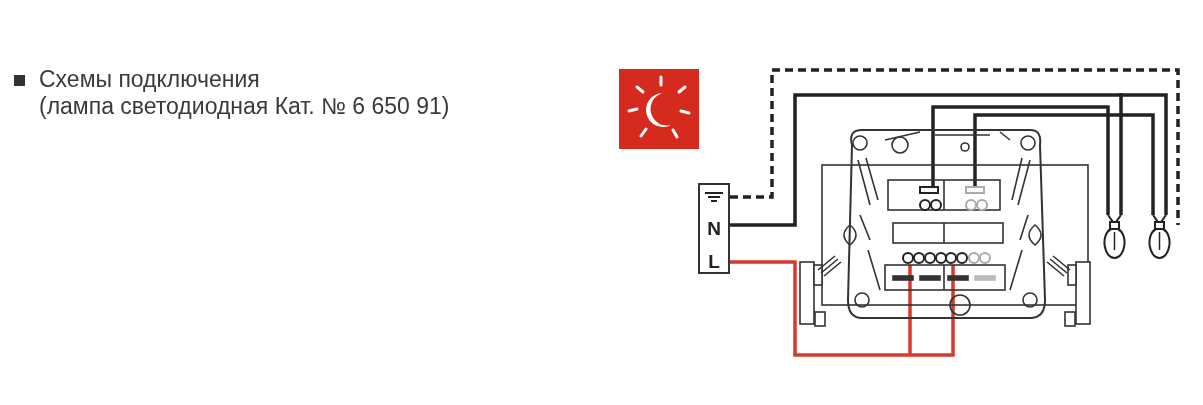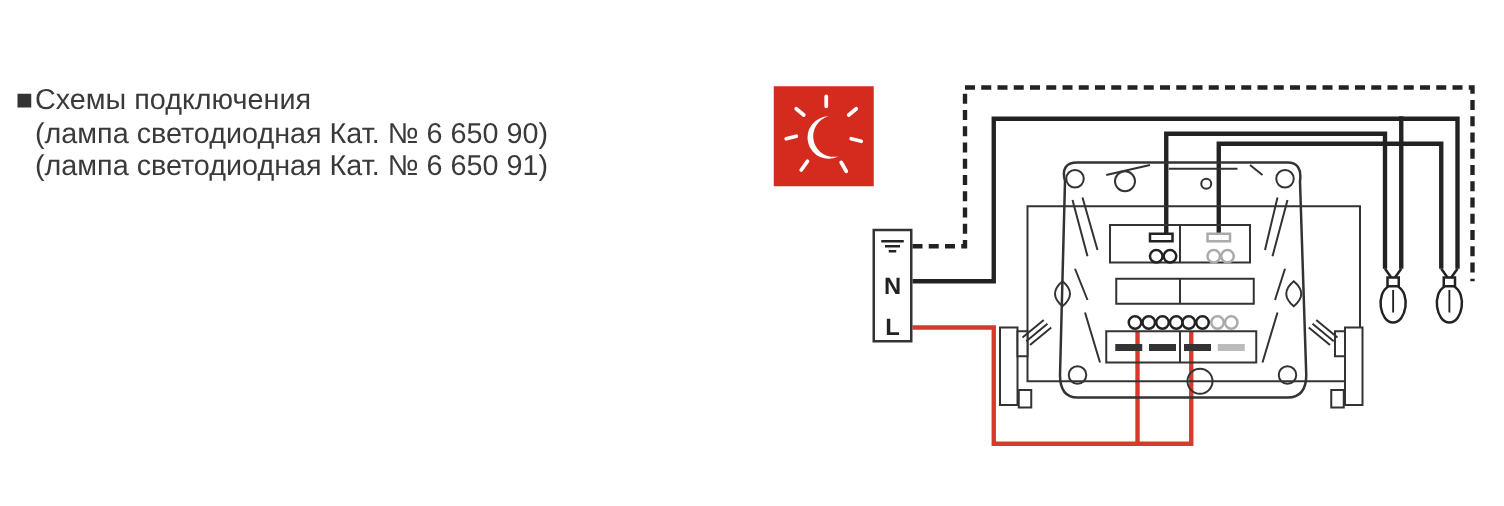--- a/index.html
+++ b/index.html
@@ -1,32 +1,31 @@
 <!DOCTYPE html>
 <html><head>
 <meta charset="utf-8">
 <style>
   html, body { margin:0; padding:0; background:#ffffff; }
   body { width:1203px; height:405px; position:relative; overflow:hidden; font-family:"Liberation Sans", sans-serif; }
   .caption { position:absolute; left:14px; top:66px; color:#3a3a3a; font-size:23px; line-height:26.5px; }
   .caption .bullet { position:absolute; left:0; top:9px; width:11px; height:11px; background:#333; }
-  .caption .lines { margin-left:14px; }
+  .caption .lines { margin-left:25px; }
   .caption .line { display:block; white-space:nowrap; }
   .icon-box { position:absolute; left:619px; top:69px; width:80px; height:80px; background:#d52b1e; }
   svg.diagram { position:absolute; left:0; top:0; }
   .term-label { font-family:"Liberation Sans", sans-serif; font-weight:bold; font-size:19px; fill:#222; }
 </style>
 </head>
 <body>
 
 <div class="caption">
   <span class="bullet"></span>
   <div class="lines">
     <span class="line">Схемы подключения</span>
-    <span class="line">(лампа светодиодная Кат. № 6 650 90)</span>
     <span class="line">(лампа светодиодная Кат. № 6 650 91)</span>
   </div>
 </div>
 
 <div class="icon-box">
   <svg width="80" height="80" viewBox="0 0 80 80">
     <g stroke="#fff" stroke-width="3" stroke-linecap="round">
       <line x1="42" y1="8" x2="42" y2="16"></line>
       <line x1="18" y1="18" x2="24" y2="23"></line>
       <line x1="66" y1="18" x2="60" y2="23"></line>

